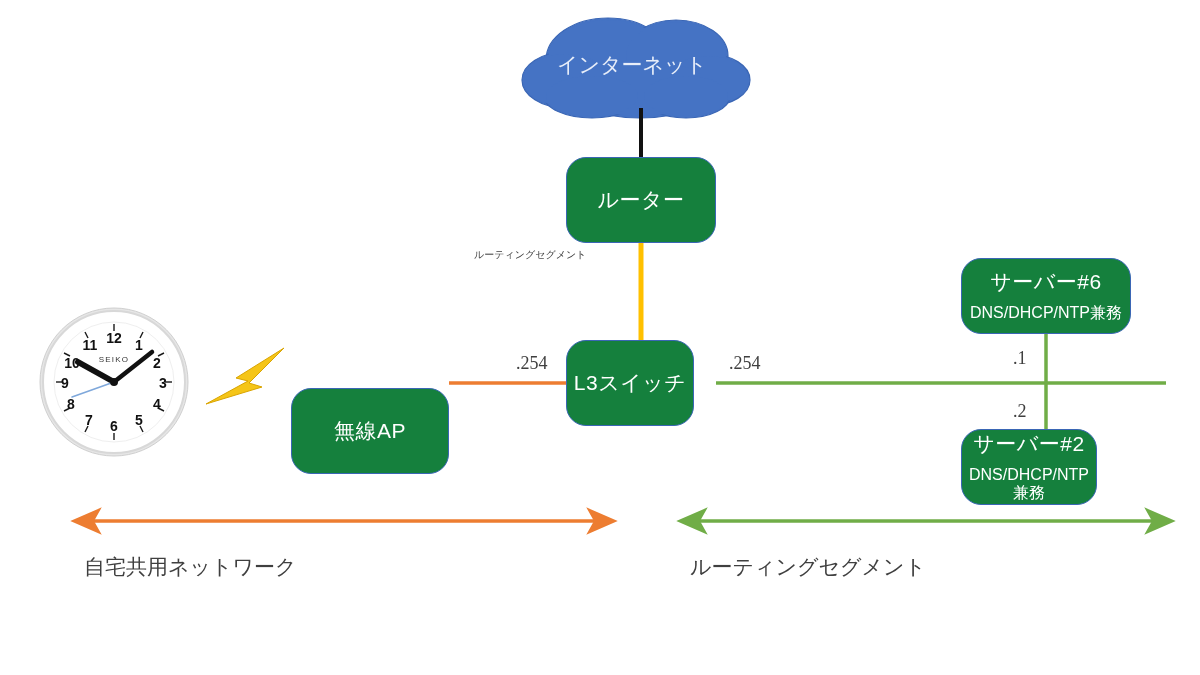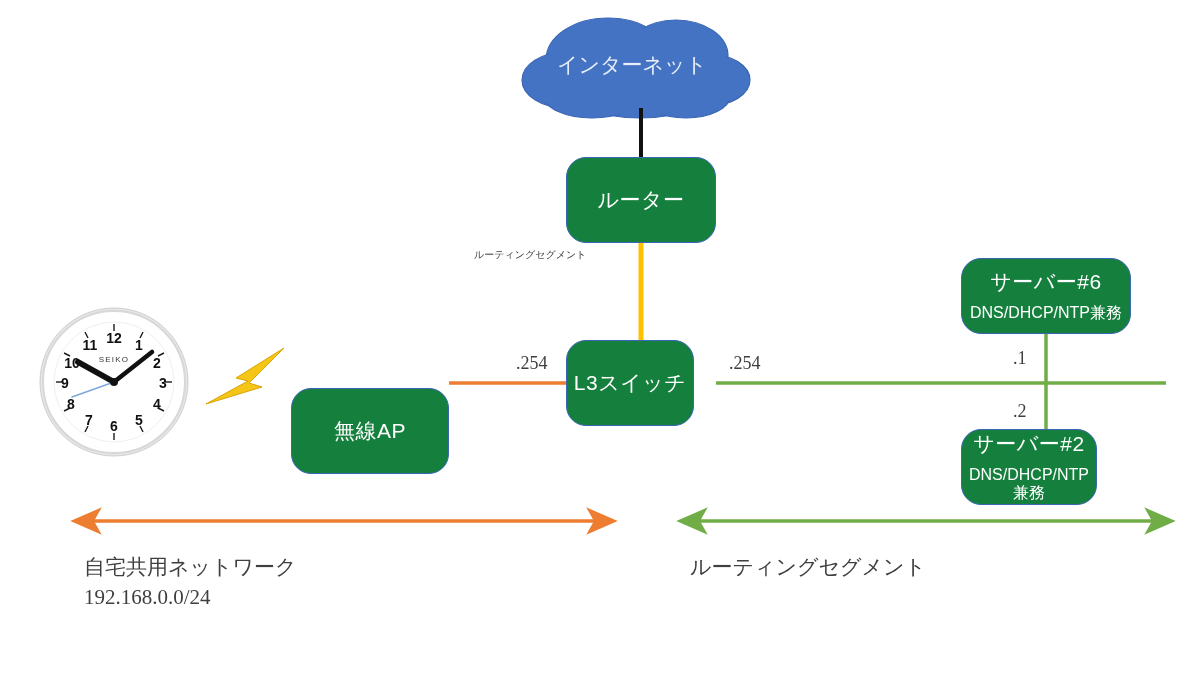--- a/index.html
+++ b/index.html
@@ -183,18 +183,17 @@
 </div>
 
 <div class="edge-label" id="label-254-left">.254</div>
 <div class="edge-label" id="label-254-right">.254</div>
 <div class="edge-label" id="label-dot1">.1</div>
 <div class="edge-label" id="label-dot2">.2</div>
 <div id="label-routing">ルーティングセグメント</div>
 
 <div class="seg-caption" id="caption-home">
   <span class="name">自宅共用ネットワーク</span>
-  <span class="cidr">192.168.0.0/24</span>
 </div>
 
 <div class="seg-caption" id="caption-server">
   <span class="name">ルーティングセグメント</span>
 </div>
 
 </body></html>

